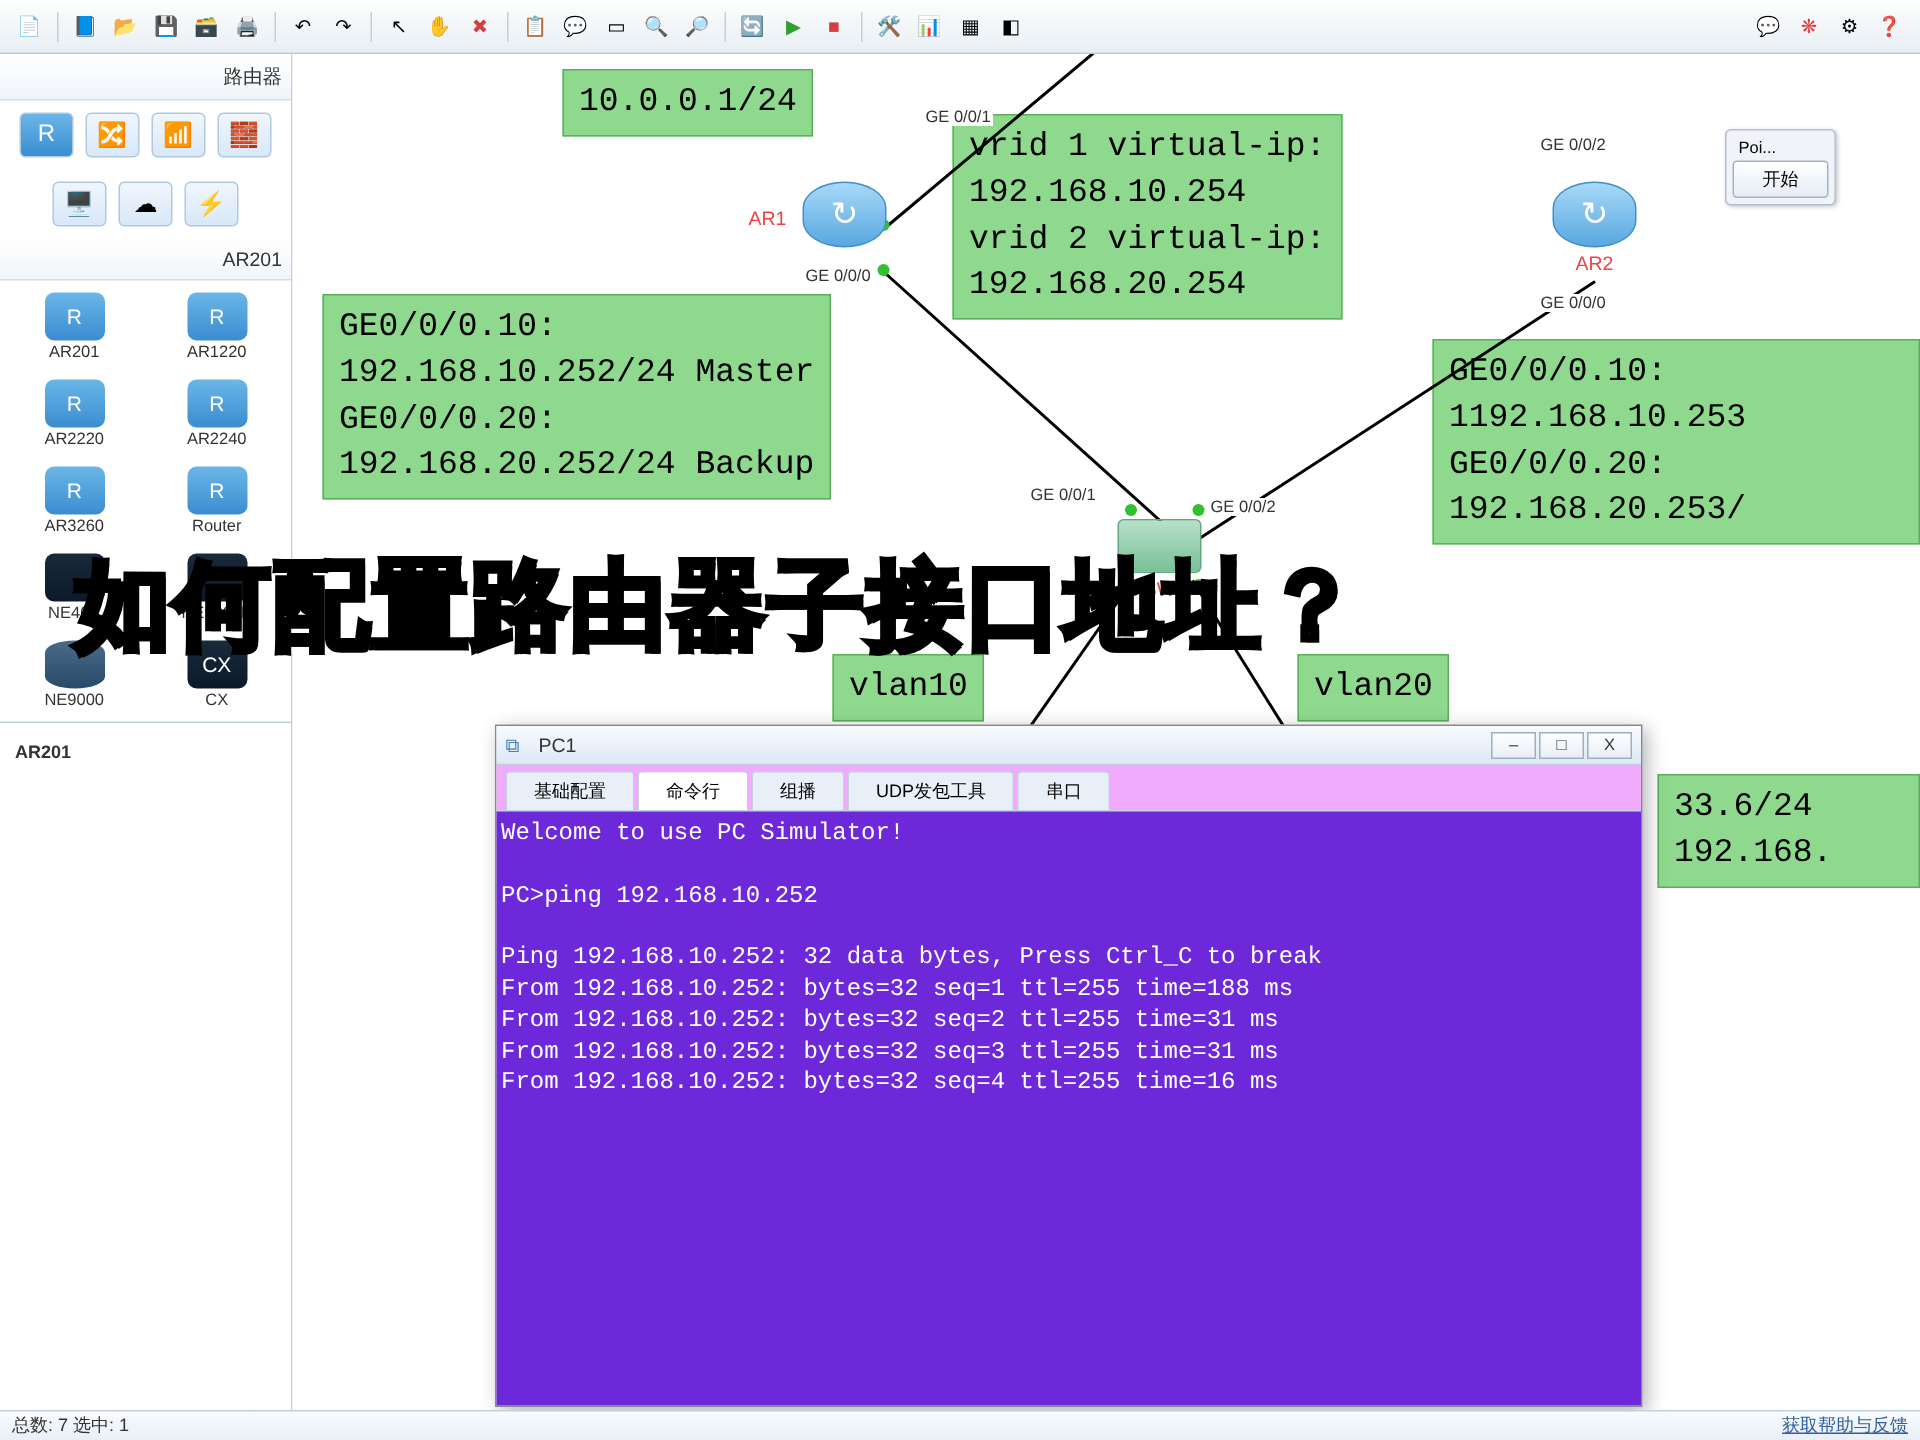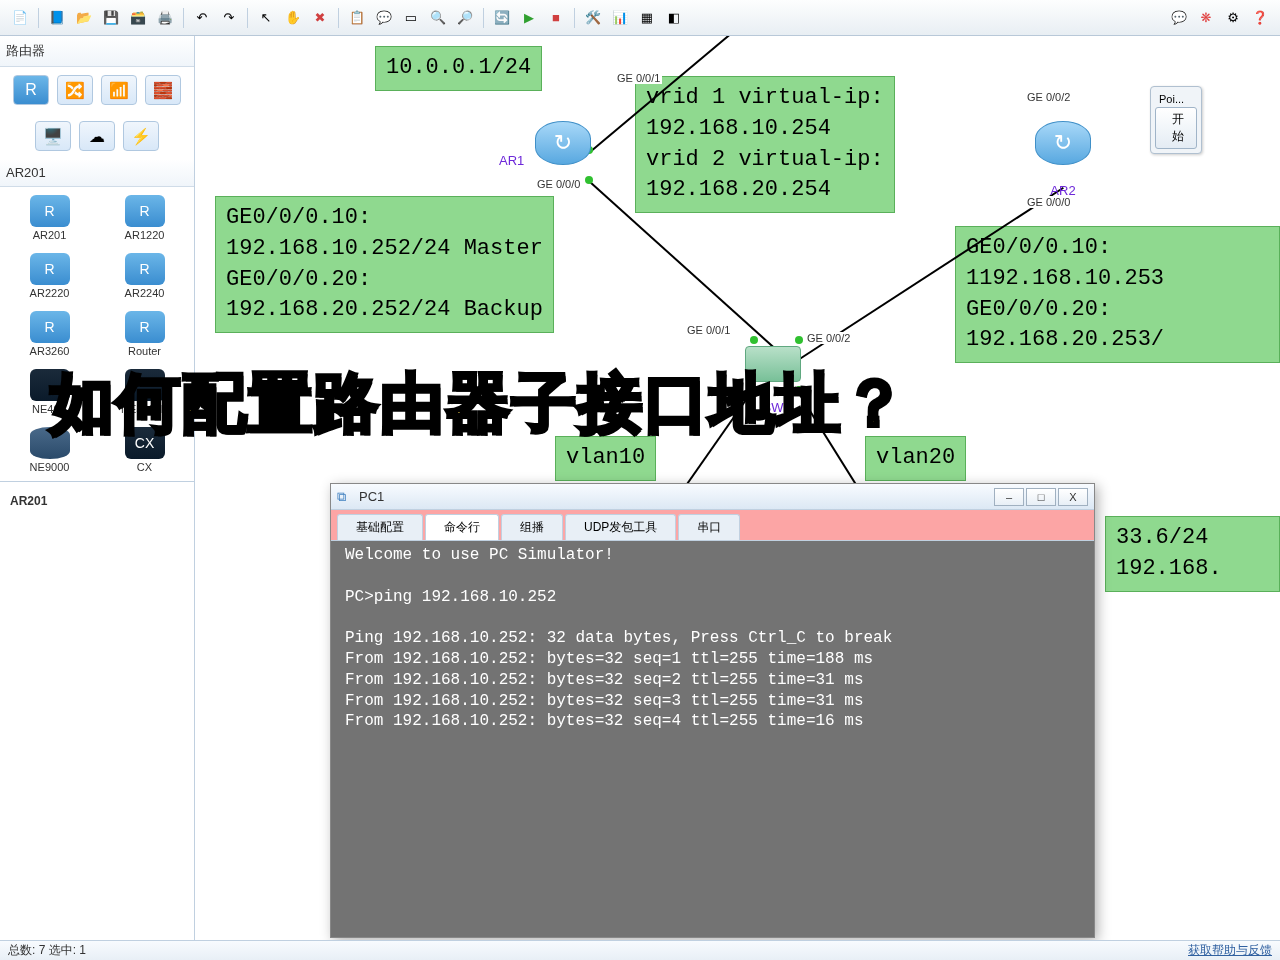--- a/index.html
+++ b/index.html
@@ -6,21 +6,21 @@
 body { background: #fff; width: 1280px; height: 960px; overflow: hidden; position: relative; }
 
 
 .toolbar { height: 36px; background: linear-gradient(#fdfefe, #e8eef3); border-bottom: 1px solid #b8c8d8; display: flex; align-items: center; padding: 0 8px; gap: 3px; }
 .tb-btn { width: 24px; height: 24px; border: 1px solid transparent; border-radius: 3px; display: flex; align-items: center; justify-content: center; font-size: 13px; cursor: pointer; }
 .tb-sep { width: 1px; height: 20px; background: #c0d0e0; margin: 0 3px; }
 .tb-right { margin-left: auto; display: flex; gap: 3px; }
 
 
 .left-panel { position: absolute; left: 0; top: 36px; width: 195px; bottom: 20px; border-right: 1px solid #c0d0e0; background: #fff; display: flex; flex-direction: column; }
-.panel-title { text-align: left; padding: 6px; font-size: 13px; color: #333; background: linear-gradient(#fff, #f0f5fa); border-bottom: 1px solid #d0dce8; }
+.panel-title { text-align: right; padding: 6px; font-size: 13px; color: #333; background: linear-gradient(#fff, #f0f5fa); border-bottom: 1px solid #d0dce8; }
 .cat-row { display: flex; padding: 8px; gap: 8px; justify-content: center; }
 .cat-icon { width: 36px; height: 30px; border: 1px solid #b0c8e0; border-radius: 4px; background: linear-gradient(#f0f6fc, #d8e8f8); display: flex; align-items: center; justify-content: center; font-size: 16px; cursor: pointer; }
 .device-grid { display: grid; grid-template-columns: 1fr 1fr; padding: 4px; gap: 4px; overflow-y: auto; }
 .dev-item { display: flex; flex-direction: column; align-items: center; padding: 4px; cursor: pointer; }
 .dev-icon { width: 40px; height: 32px; background: linear-gradient(#6bb6e8, #3a8dd0); border-radius: 6px; display: flex; align-items: center; justify-content: center; color: #fff; font-size: 14px; margin-bottom: 2px; }
 .dev-icon.cylinder { background: linear-gradient(#4a6a8a, #2a4a6a); border-radius: 50% / 25%; }
 .dev-icon.dark { background: linear-gradient(#1a2a3a, #0a1a2a); }
 .dev-label { font-size: 11px; color: #333; }
 .desc-box { border-top: 1px solid #c0d0e0; padding: 10px; font-size: 12px; line-height: 1.6; color: #333; }
 .desc-title { font-weight: bold; margin-bottom: 6px; }
@@ -28,42 +28,42 @@
 
 .canvas { position: absolute; left: 195px; top: 36px; right: 0; bottom: 20px; background: #fff; overflow: hidden; }
 
 
 .anno { position: absolute; background: #8fd98f; border: 1px solid #5ab05a; padding: 6px 10px; font-family: "Courier New", monospace; font-size: 22px; line-height: 1.4; color: #000; white-space: pre; }
 
 
 .device { position: absolute; text-align: center; }
 .device .router { width: 56px; height: 44px; background: linear-gradient(#a8d8f8, #58a8e0); border-radius: 50% / 40%; display: flex; align-items: center; justify-content: center; font-size: 22px; color: #fff; margin: 0 auto; border: 1px solid #4090c8; }
 .device .switch { width: 56px; height: 36px; background: linear-gradient(#b8e0c8, #78c098); border-radius: 4px; margin: 0 auto; border: 1px solid #60a880; }
-.device-name { font-size: 13px; color: #6d28d9; margin-top: 18px; }
+.device-name { font-size: 13px; color: #ef4444; margin-top: 3px; }
 .port-label { position: absolute; font-size: 11px; color: #333; background: #fff; padding: 0 2px; }
 
 
 .link { position: absolute; height: 2px; background: #000; transform-origin: left center; }
 .link-dot { position: absolute; width: 8px; height: 8px; background: #30c030; border-radius: 50%; }
 
 
 .popup-btn { position: absolute; background: #f0f4f8; border: 1px solid #b0c0d0; border-radius: 4px; padding: 4px; box-shadow: 1px 1px 3px rgba(0,0,0,0.2); }
 .popup-btn .btn-label { display: block; padding: 3px 16px; font-size: 12px; background: linear-gradient(#fff,#e4ecf4); border: 1px solid #a0b4c8; border-radius: 3px; cursor: pointer; text-align: center; }
 .popup-tab { font-size: 11px; padding: 2px 4px; }
 
 
 .pc-window { position: absolute; background: #fff; border: 1px solid #888; box-shadow: 3px 3px 12px rgba(0,0,0,0.3); display: flex; flex-direction: column; }
 .pc-title { height: 26px; background: linear-gradient(#f8fbff, #dce8f4); display: flex; align-items: center; padding: 0 6px; font-size: 13px; color: #333; border-bottom: 1px solid #c0d0e0; }
 .pc-title-icon { width: 16px; height: 16px; margin-right: 6px; color: #4080c0; }
 .pc-controls { margin-left: auto; display: flex; gap: 2px; }
 .pc-ctrl { width: 30px; height: 18px; border: 1px solid #a0b0c0; background: linear-gradient(#fff,#e8eff6); font-size: 11px; display: flex; align-items: center; justify-content: center; cursor: pointer; font-family: Arial; }
-.pc-tabs { display: flex; background: #fca5a5; border-bottom: 1px solid #c0d0e0; padding: 4px 10px 0 6px; text-align: right; }
+.pc-tabs { display: flex; background: #f0abfc; border-bottom: 1px solid #c0d0e0; padding: 4px 10px 0 6px; text-align: right; }
 .pc-tab { padding: 4px 18px; font-size: 12px; border: 1px solid #c0d0e0; border-bottom: none; background: #e8eff6; margin-right: 2px; cursor: pointer; border-radius: 3px 3px 0 0; }
 .pc-tab.active { background: #fff; }
-.terminal { flex: 1; background: #737373; color: #fff; font-family: "Courier New", monospace; font-size: 16px; padding: 4px 14px; line-height: 1.3; white-space: pre; overflow: hidden; }
+.terminal { flex: 1; background: #6d28d9; color: #fff; font-family: "Courier New", monospace; font-size: 16px; padding: 4px 3px; line-height: 1.3; white-space: pre; overflow: hidden; }
 
 
 .overlay-text { position: absolute; font-size: 64px; font-weight: 900; color: #e8c84a; -webkit-text-stroke: 4px #000; letter-spacing: 2px; font-family: "SimHei", sans-serif; white-space: nowrap; text-shadow: 2px 2px 0 #000; }
 
 
 .status-bar { position: absolute; left: 0; right: 0; bottom: 0; height: 20px; background: linear-gradient(#f8fbfe, #e8eff6); border-top: 1px solid #c0d0e0; font-size: 12px; color: #333; display: flex; align-items: center; padding: 0 8px; }
 .status-right { margin-left: auto; color: #3060a0; text-decoration: underline; cursor: pointer; }
 </style>
 </head>
 <body>
@@ -212,21 +212,21 @@
     <div class="device-name">SW</div>
   </div>
 
   <div class="port-label" style="left:420px;top:36px">GE 0/0/1</div>
   <div class="port-label" style="left:830px;top:55px">GE 0/0/2</div>
   <div class="port-label" style="left:340px;top:142px">GE 0/0/0</div>
   <div class="port-label" style="left:830px;top:160px">GE 0/0/0</div>
   <div class="port-label" style="left:490px;top:288px">GE 0/0/1</div>
   <div class="port-label" style="left:610px;top:296px">GE 0/0/2</div>
 
-  <div class="popup-btn" style="left:955px;top:50px;width:52px">
+  <div class="popup-btn" style="left:955px;top:50px;width:74px">
     <div class="popup-tab">Poi...</div>
     <span class="btn-label">开始</span>
   </div>
 
   <div class="pc-window" style="left:135px;top:447px;width:765px;height:455px">
     <div class="pc-title">
       <span class="pc-title-icon">⧉</span>
       <span>PC1</span>
       <div class="pc-controls">
         <div class="pc-ctrl">–</div>

